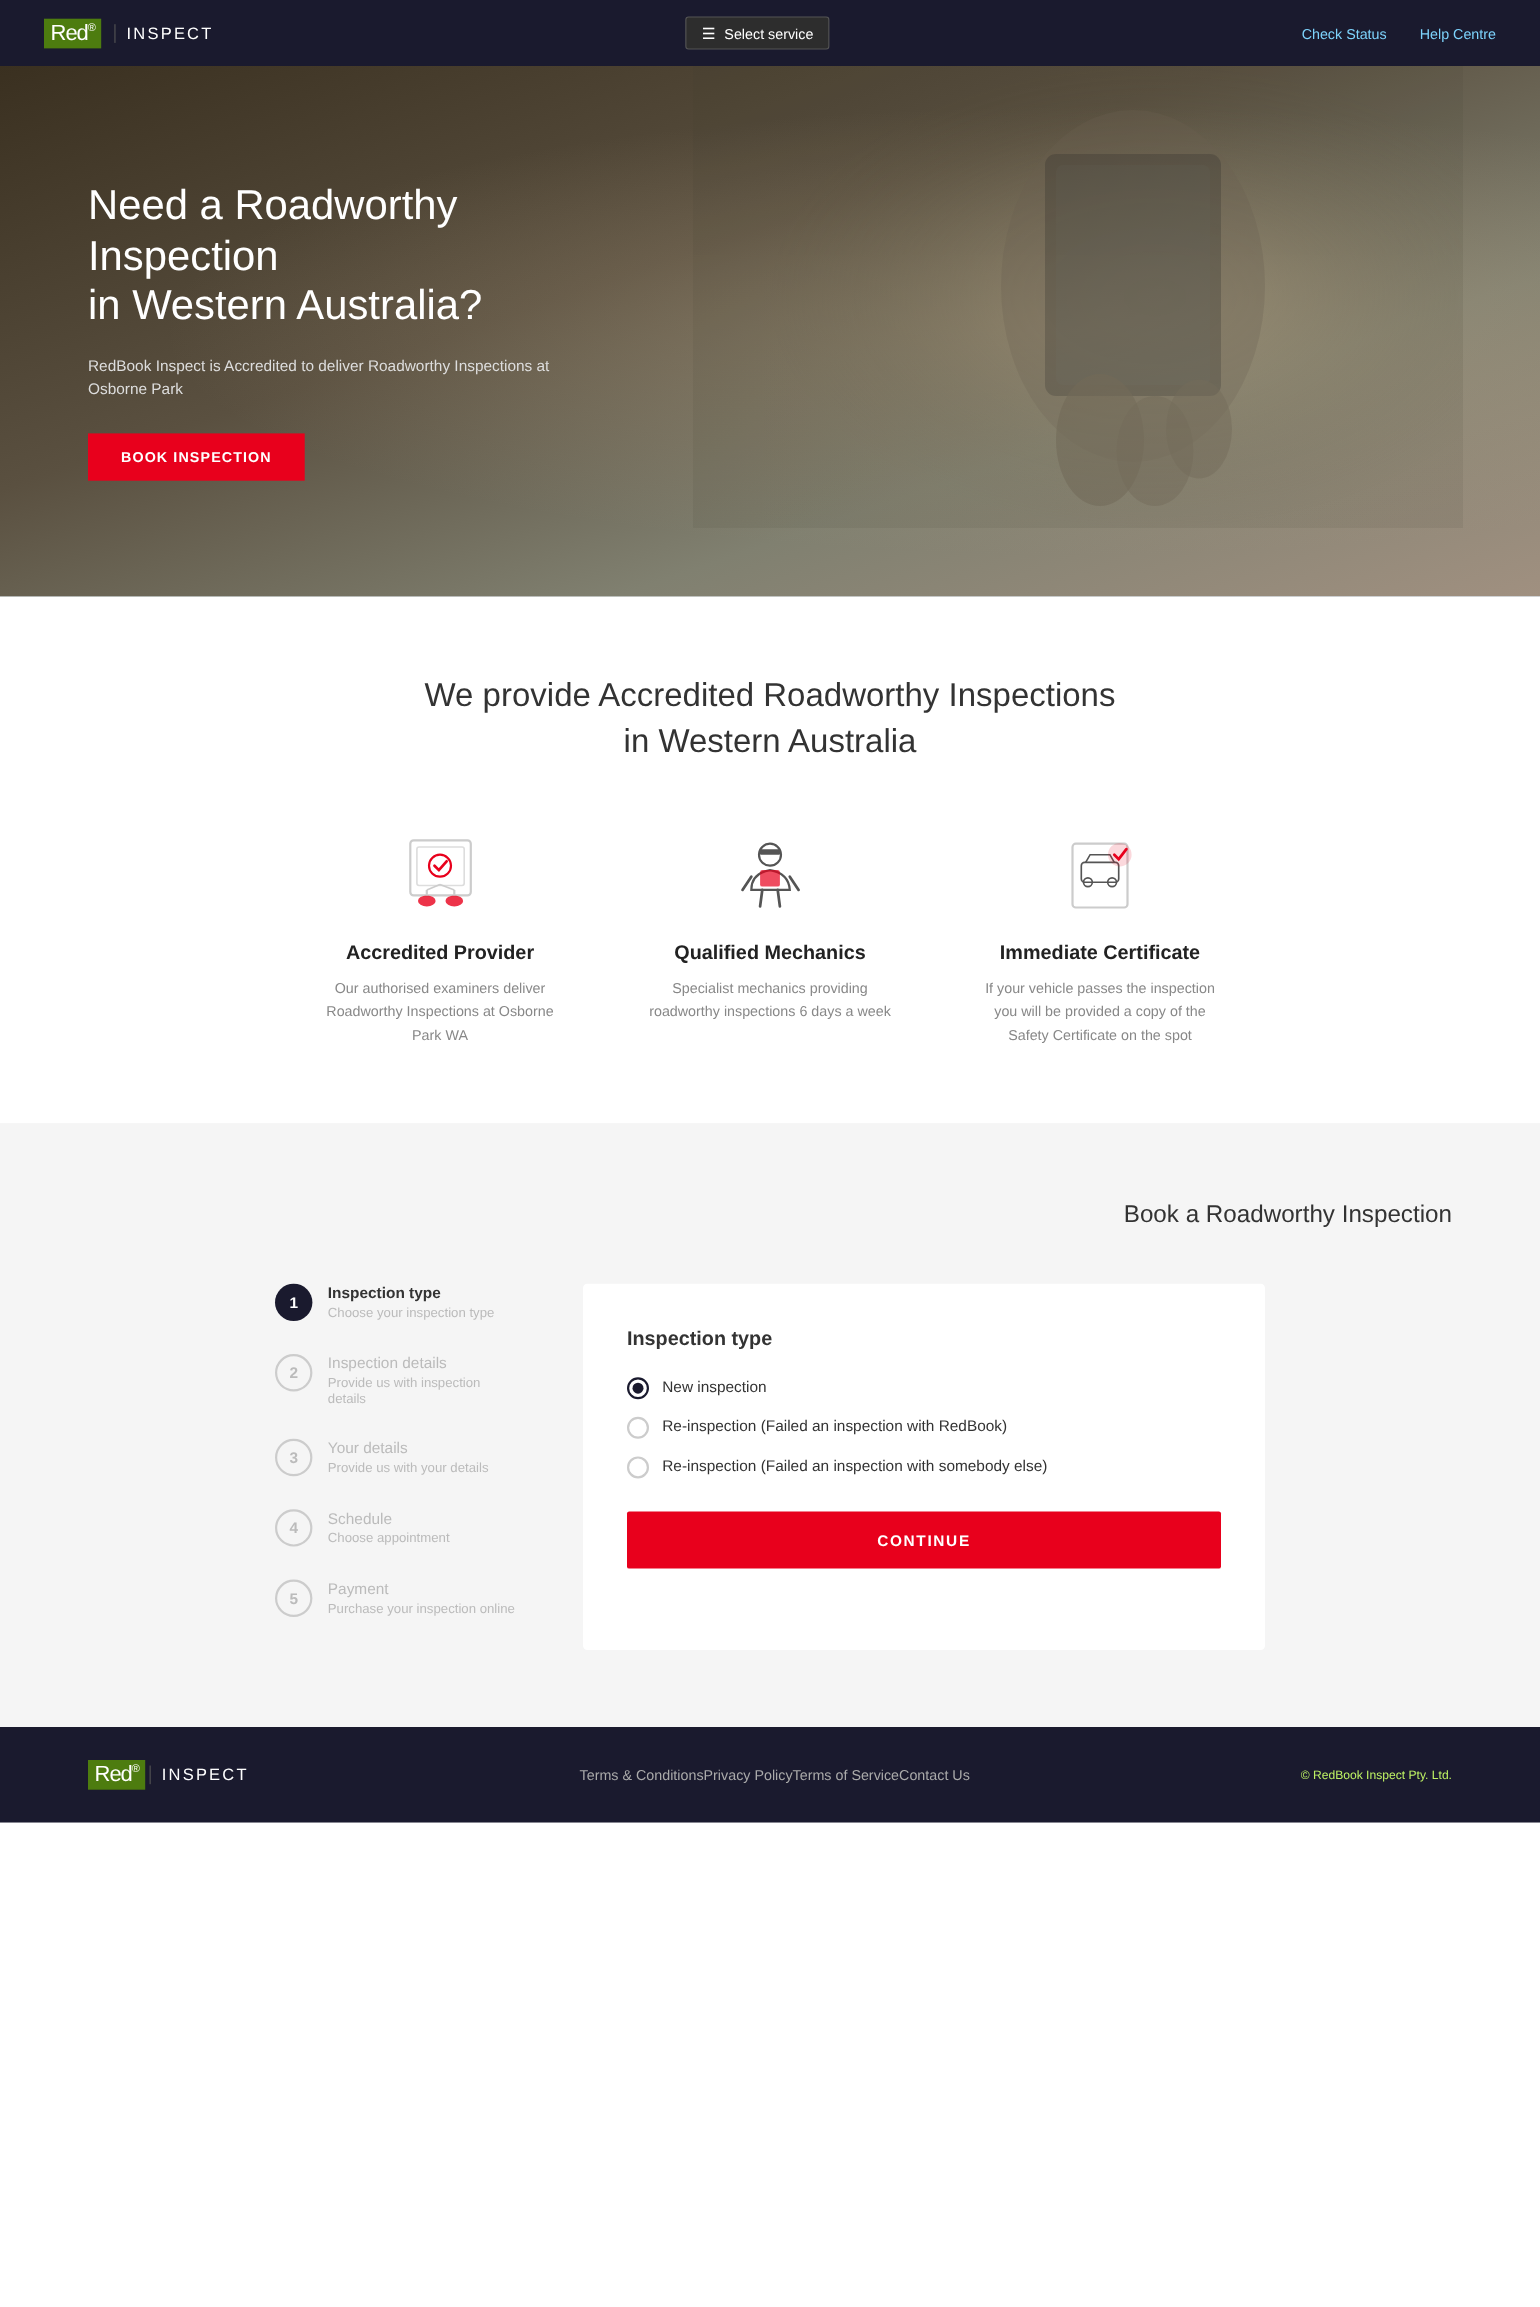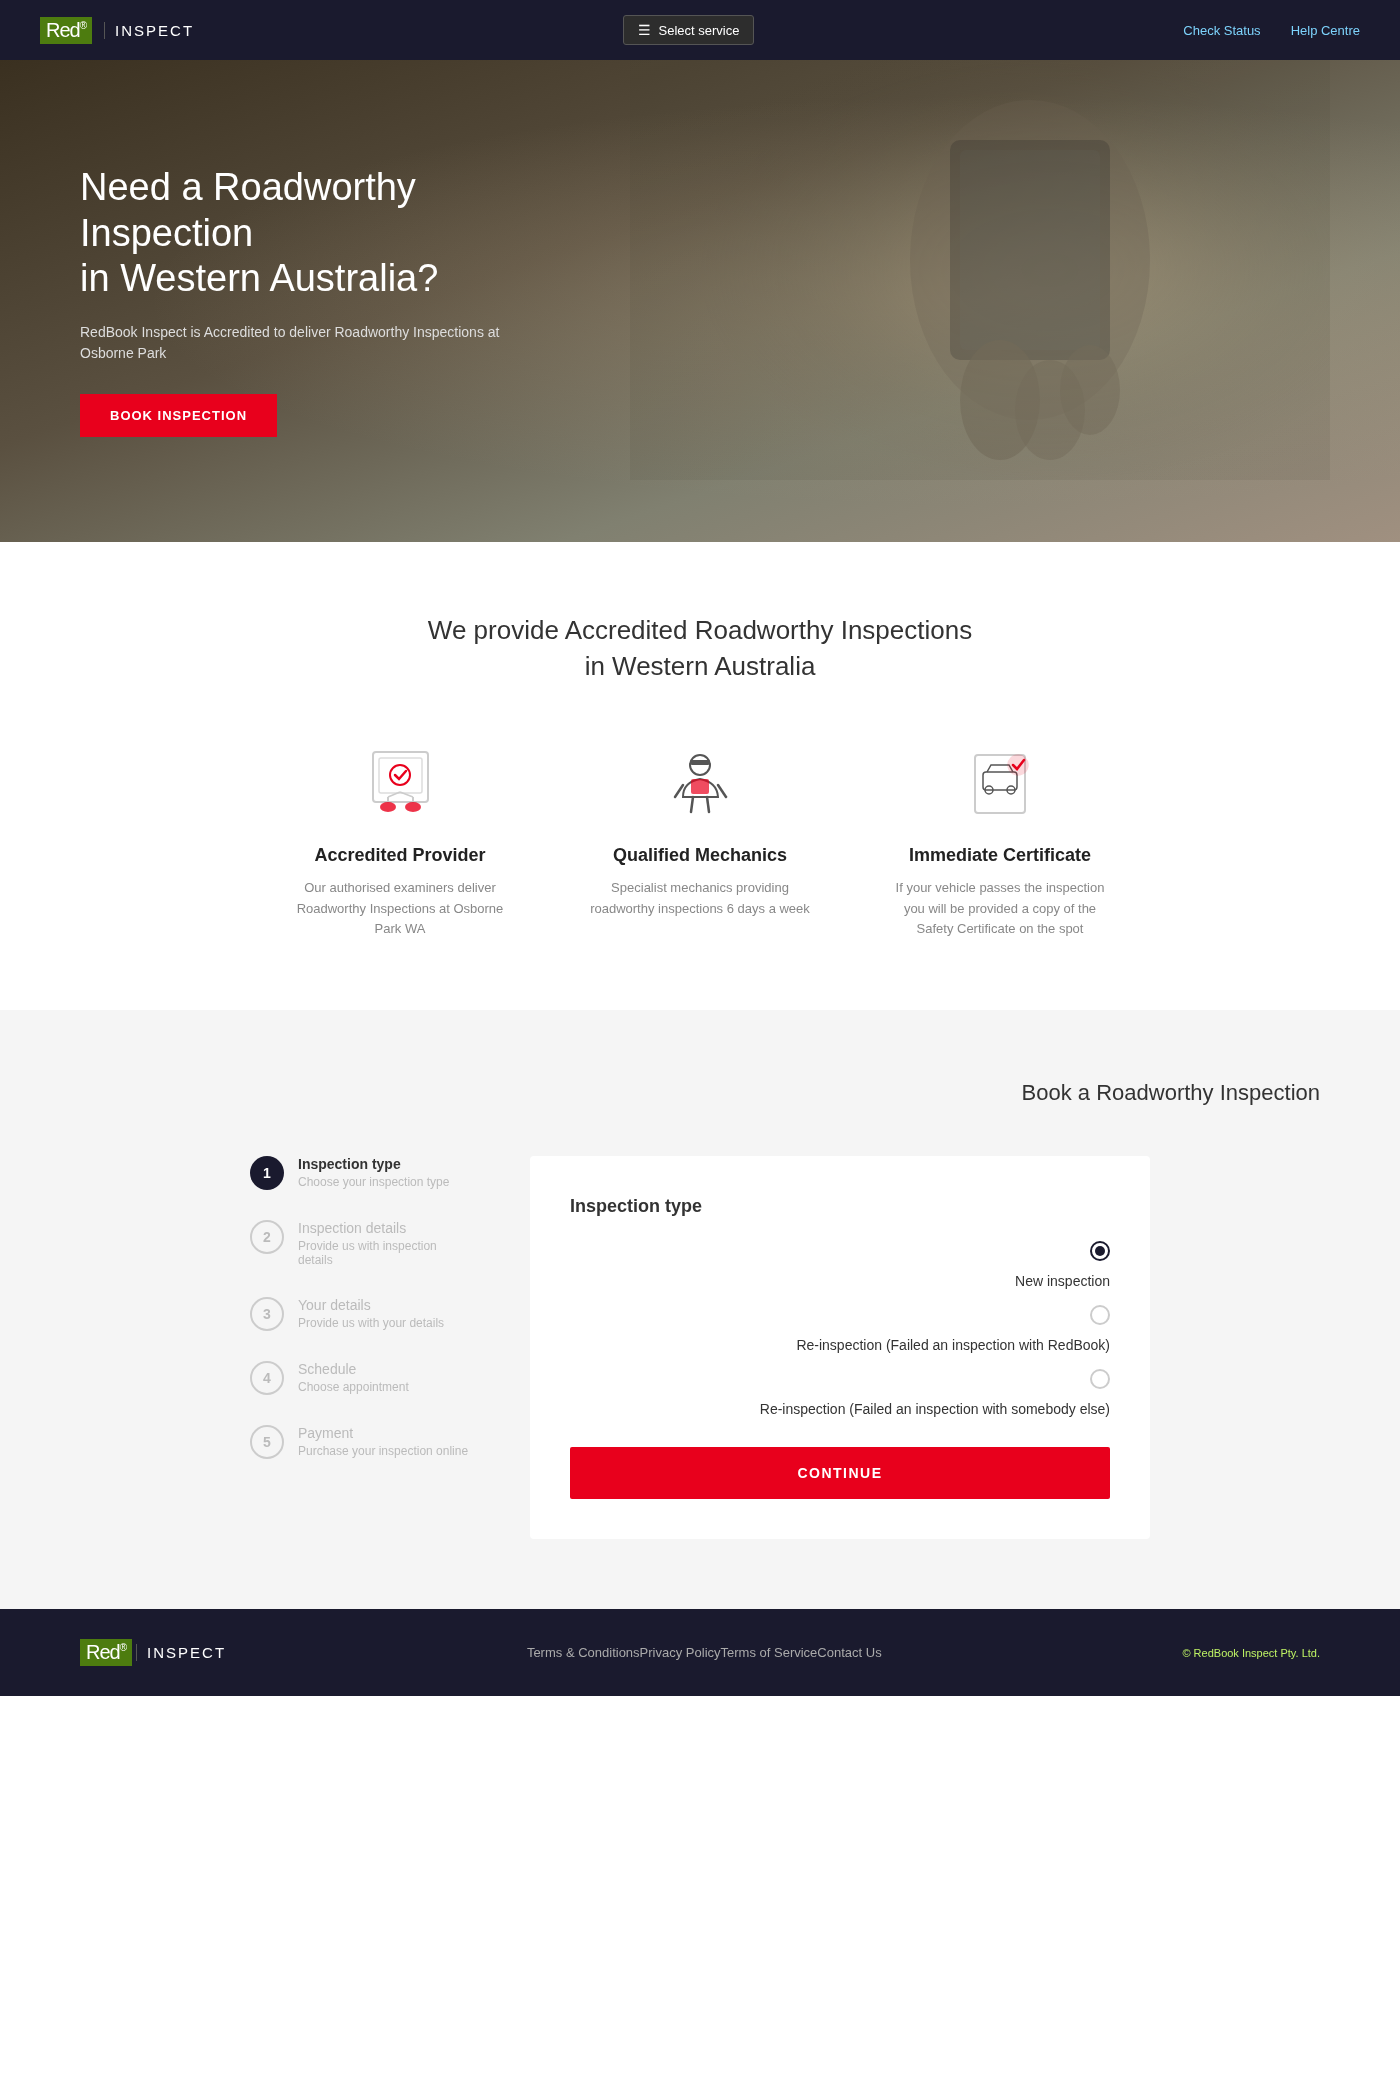--- a/index.html
+++ b/index.html
@@ -116,21 +116,21 @@
       text-transform: uppercase;
     }
 
     
     .features-section {
       background: #fff;
       padding: 70px 80px;
       text-align: center;
     }
     .features-title {
-      font-size: 26px;
+      font-size: 30px;
       font-weight: 400;
       color: #333;
       margin-bottom: 60px;
       line-height: 1.4;
     }
     .features-grid {
       display: flex;
       justify-content: center;
       gap: 80px;
     }
@@ -232,24 +232,23 @@
       margin-bottom: 24px;
     }
     .radio-group {
       display: flex;
       flex-direction: column;
       gap: 16px;
       margin-bottom: 30px;
     }
     .radio-item {
       display: flex;
-      align-items: flex-end;
+      align-items: flex-start;
       gap: 12px;
       cursor: pointer;
-      flex-direction: column;
     }
     .radio-circle {
       width: 20px;
       height: 20px;
       border-radius: 50%;
       border: 2px solid #ccc;
       display: flex;
       align-items: center;
       justify-content: center;
       flex-shrink: 0;

